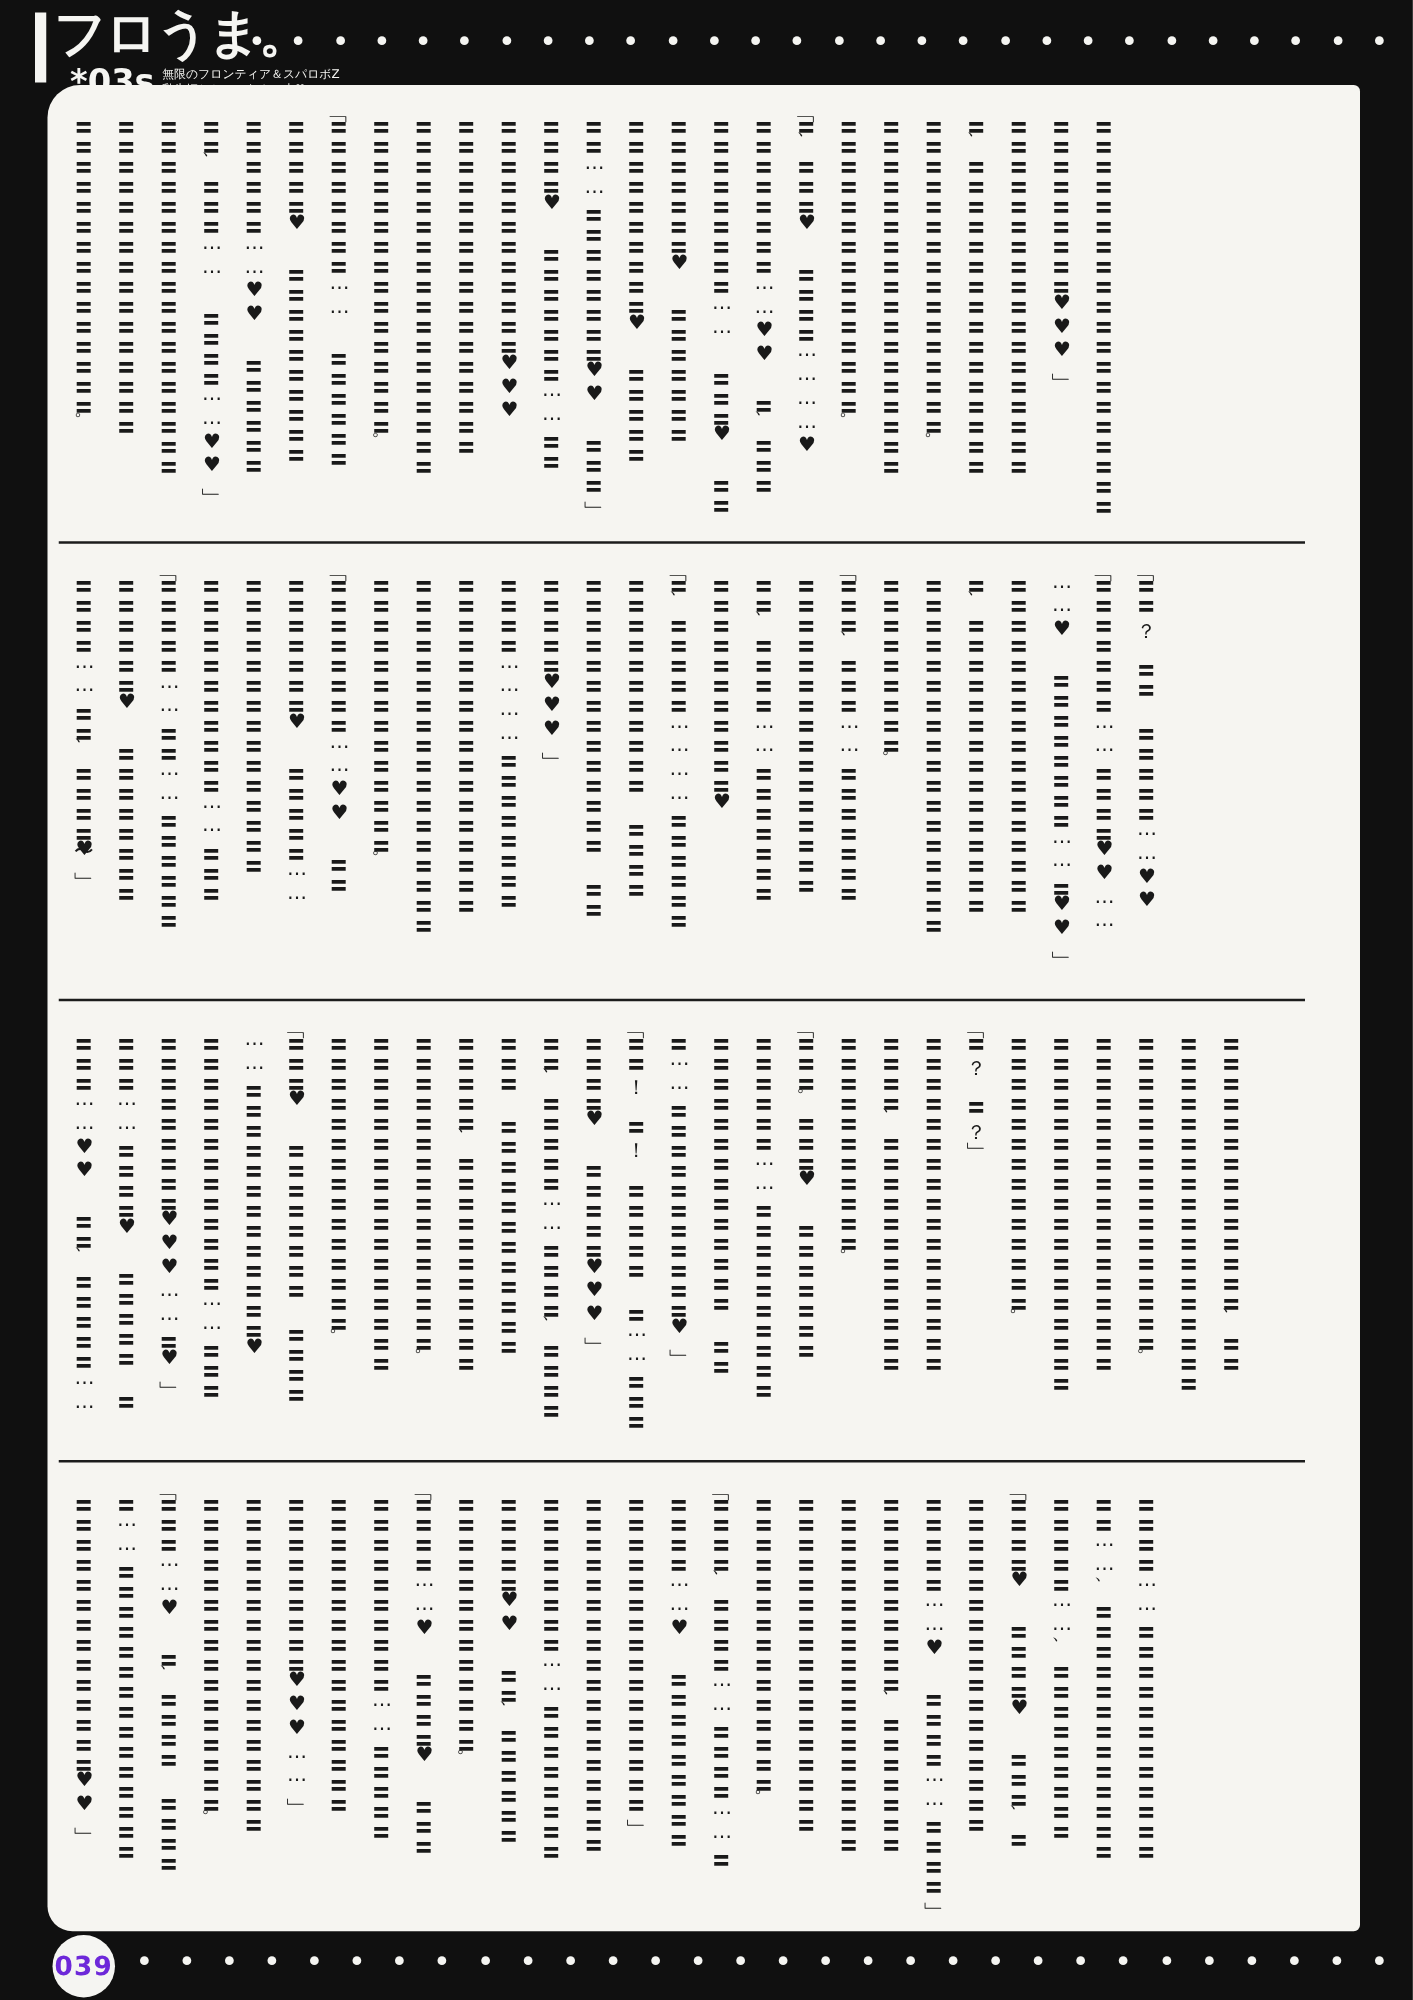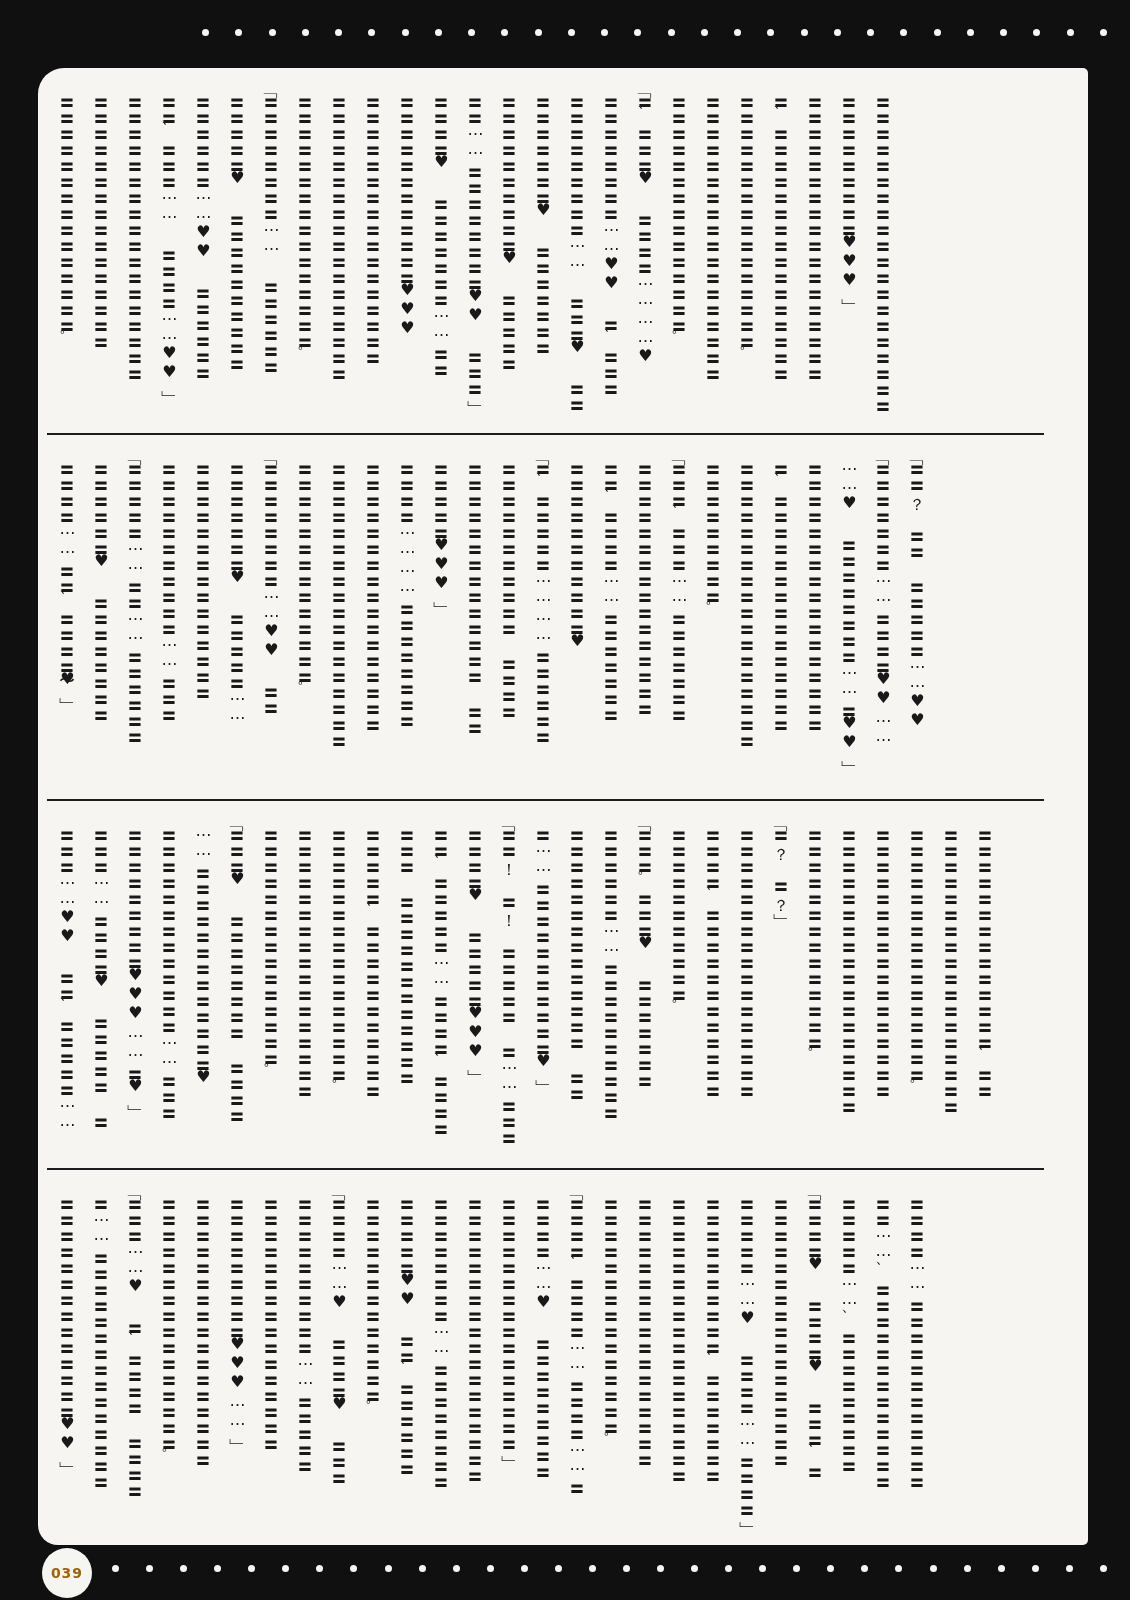--- a/index.html
+++ b/index.html
@@ -24,27 +24,40 @@
          display:flex;flex-direction:column;box-sizing:border-box;}
   .band{box-sizing:border-box;padding:20px 44px 6px 12px;overflow:hidden;}
   .band1{height:365px;} .band2{height:364px;} .band3{height:367px;} .band4{flex:1;}
   .divider{height:2px;background:#1c1c1c;margin:0 44px 0 9px;flex:0 0 auto;}
   .band-cols{writing-mode:vertical-rl;text-orientation:upright;
              height:100%;color:#191919;font-size:16px;}
   .col{line-height:34px;letter-spacing:0;white-space:nowrap;}
   
   .page-circle{position:absolute;left:42px;top:1548px;width:50px;height:50px;border-radius:50%;
                background:#f5f5f2;display:flex;align-items:center;justify-content:center;}
-  .page-num{font-size:14px;font-weight:bold;color:#a16207;letter-spacing:1px;}
+  .page-num{font-size:21px;font-weight:bold;color:#6d28d9;letter-spacing:1px;}
 </style>
 </head>
 <body>
 
 <div class="page">
 
+  <div class="logo">
+    <div class="logo-row">
+      <div class="logo-bar"></div>
+      <div class="logo-title">フロうま。</div>
+    </div>
+    <div class="logo-sub">
+      <div class="logo-issue">*03s</div>
+      <div class="logo-small">
+        <div>無限のフロンティア＆スパロボZ</div>
+        <div>乳牛姫とセツコたんの本♥</div>
+      </div>
+    </div>
+  </div>
 
   <div class="dots dots-top">
       <span class="dot"></span>
       <span class="dot"></span>
       <span class="dot"></span>
       <span class="dot"></span>
       <span class="dot"></span>
       <span class="dot"></span>
       <span class="dot"></span>
       <span class="dot"></span>

